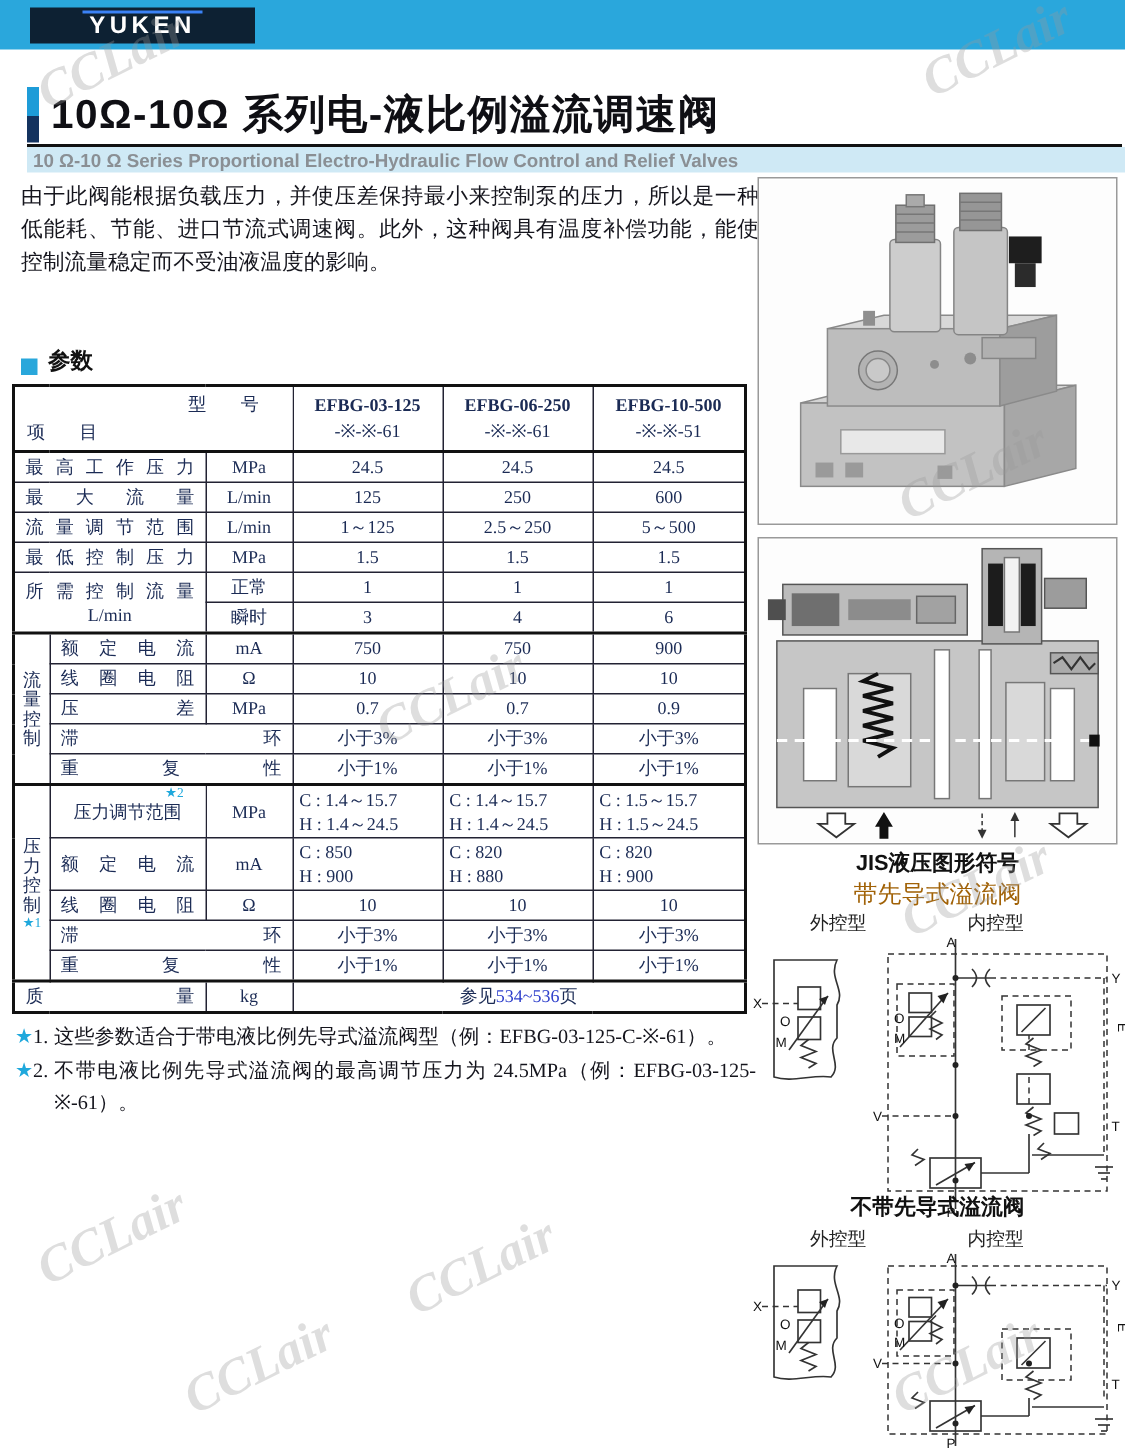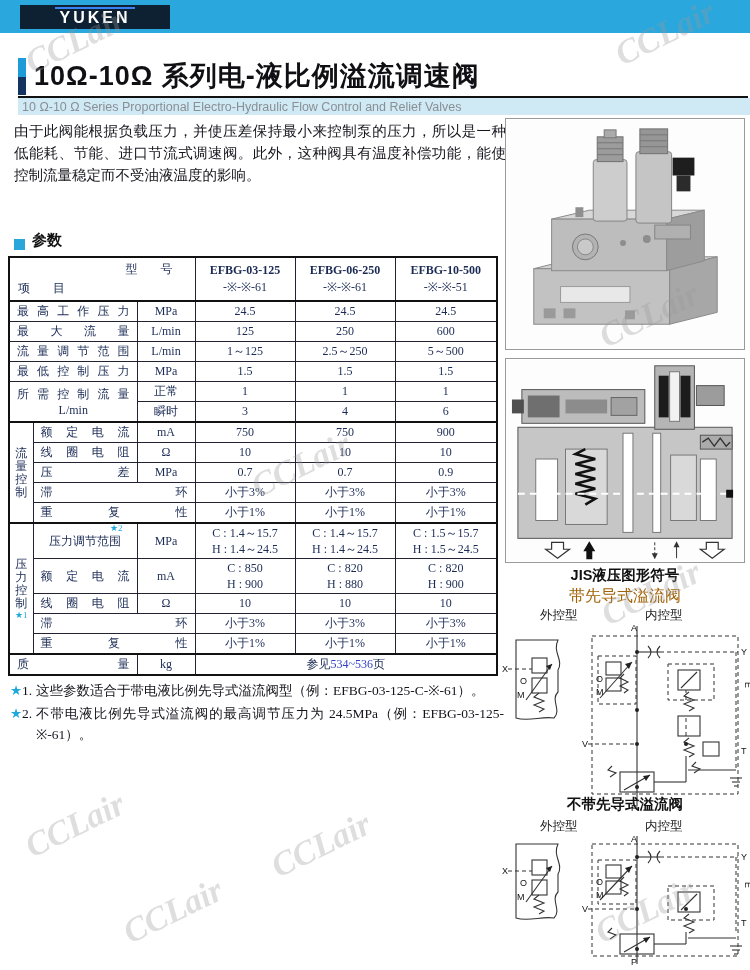--- a/index.html
+++ b/index.html
@@ -18,21 +18,21 @@
                 font-size:16px; letter-spacing:3px; font-family:"Liberation Sans",sans-serif; }
 
   
   .title-bar { position:absolute; left:18px; top:58px; width:8px; height:37px;
                background:linear-gradient(#1e9cd8 0 52%, #14335f 52% 100%); }
   .page-title { position:absolute; left:34px; top:58px; width:700px; font-size:27px; font-weight:700;
                 color:#0f0f14; letter-spacing:1px; white-space:nowrap; }
   .title-rule { position:absolute; left:18px; top:96px; width:730px; height:2px; background:#111; }
   .subtitle-strip { position:absolute; left:18px; top:98px; width:732px; height:17px; background:#cfe9f5;
                     display:flex; align-items:center; }
-  .subtitle-strip span { color:#8a8f94; font-weight:400; font-size:12.5px; padding-left:4px; white-space:nowrap; }
+  .subtitle-strip span { color:#8a8f94; font-weight:700; font-size:12.5px; padding-left:4px; white-space:nowrap; }
 
   
   .intro { position:absolute; left:14px; top:120px; width:492px; color:#15151d; font-size:14.5px; line-height:22px; text-align:justify; }
   .intro .p1 { font-weight:700; }
   .intro .p2 { font-weight:400; }
 
   
   .sec-head { position:absolute; left:14px; top:231px; display:flex; align-items:flex-end; gap:7px; }
   .sec-sq { width:11px; height:11px; background:#29a7db; }
   .sec-txt { font-size:15px; font-weight:700; color:#111; }
@@ -51,21 +51,21 @@
   .corner { position:relative; background:
       linear-gradient(to bottom right, transparent calc(50% - 0.7px), #223 calc(50% - 0.7px), #223 calc(50% + 0.7px), transparent calc(50% + 0.7px)), #cfe8f4; }
   .corner .ct { position:absolute; right:12px; top:3px; letter-spacing:10px; }
   .corner .cb { position:absolute; left:8px; bottom:3px; letter-spacing:10px; }
   .model-name { font-weight:600; }
   .spread { display:flex; justify-content:space-between; width:100%; padding:0 3px; }
   .vtext { display:flex; flex-direction:column; align-items:center; line-height:13px; font-size:12px; }
   .star-small { font-size:9px; color:#1fa8dc; }
   .rel { position:relative; }
   .note-sup { position:absolute; top:-1px; right:14px; font-size:9px; color:#1fa8dc; }
-  .ch-cell div { line-height:16px; text-align:center; }
+  .ch-cell div { line-height:16px; text-align:left; }
   .page-link { color:#2e3fcb; }
 
   
   .notes { position:absolute; left:10px; top:680px; width:494px; font-family:"Liberation Serif","DejaVu Serif",serif;
            font-size:13.5px; color:#14141c; line-height:21px; }
   .note { position:relative; padding-left:26px; margin-bottom:2px; text-align:justify; }
   .note .star { position:absolute; left:0; color:#1fa8dc; }
   .note .num { position:absolute; left:12px; color:#14141c; }
 
   

